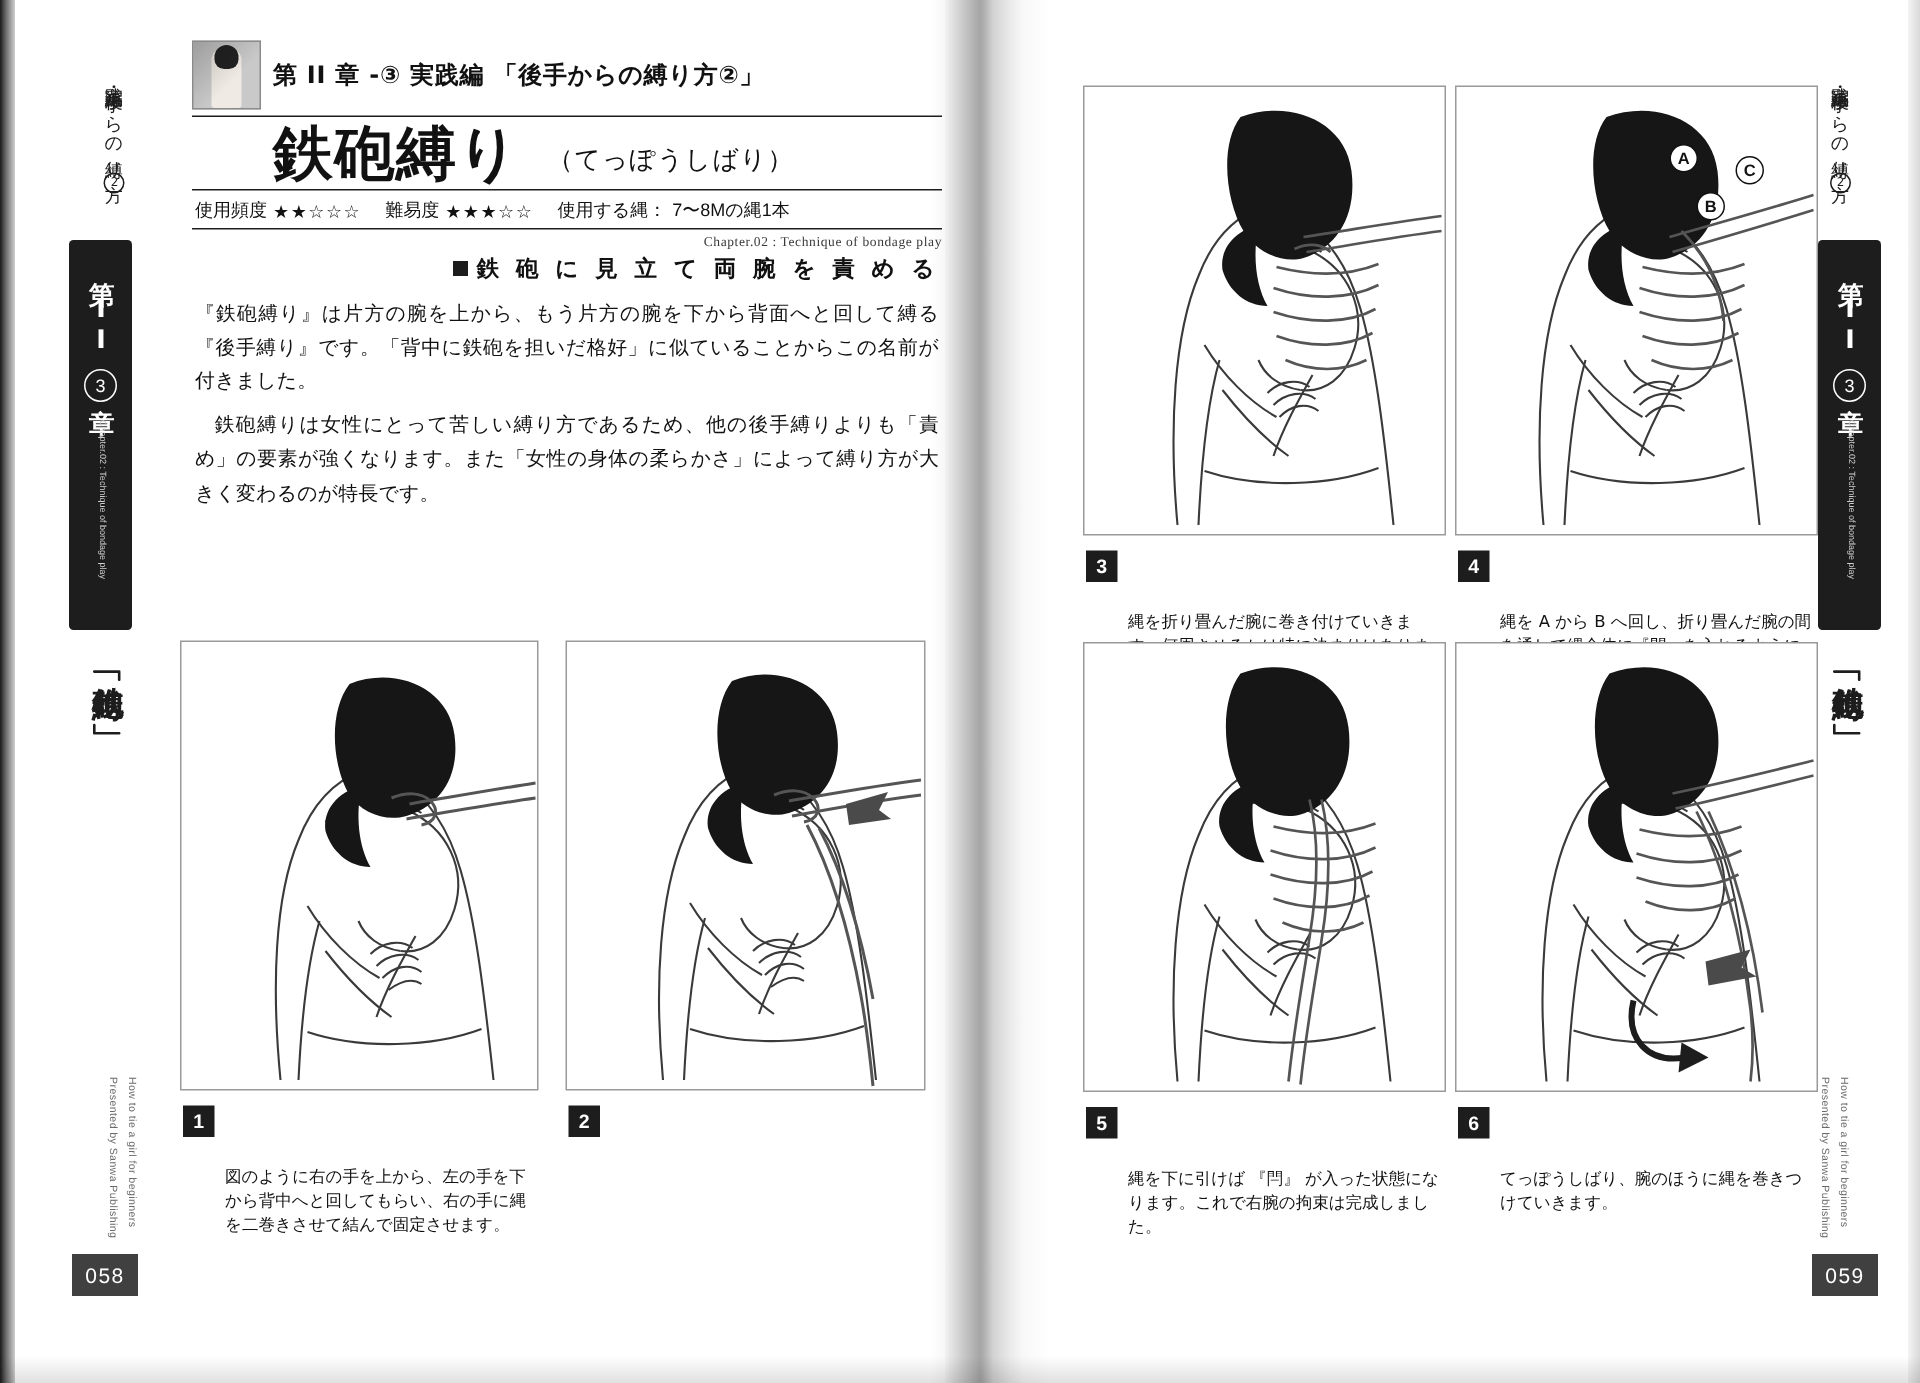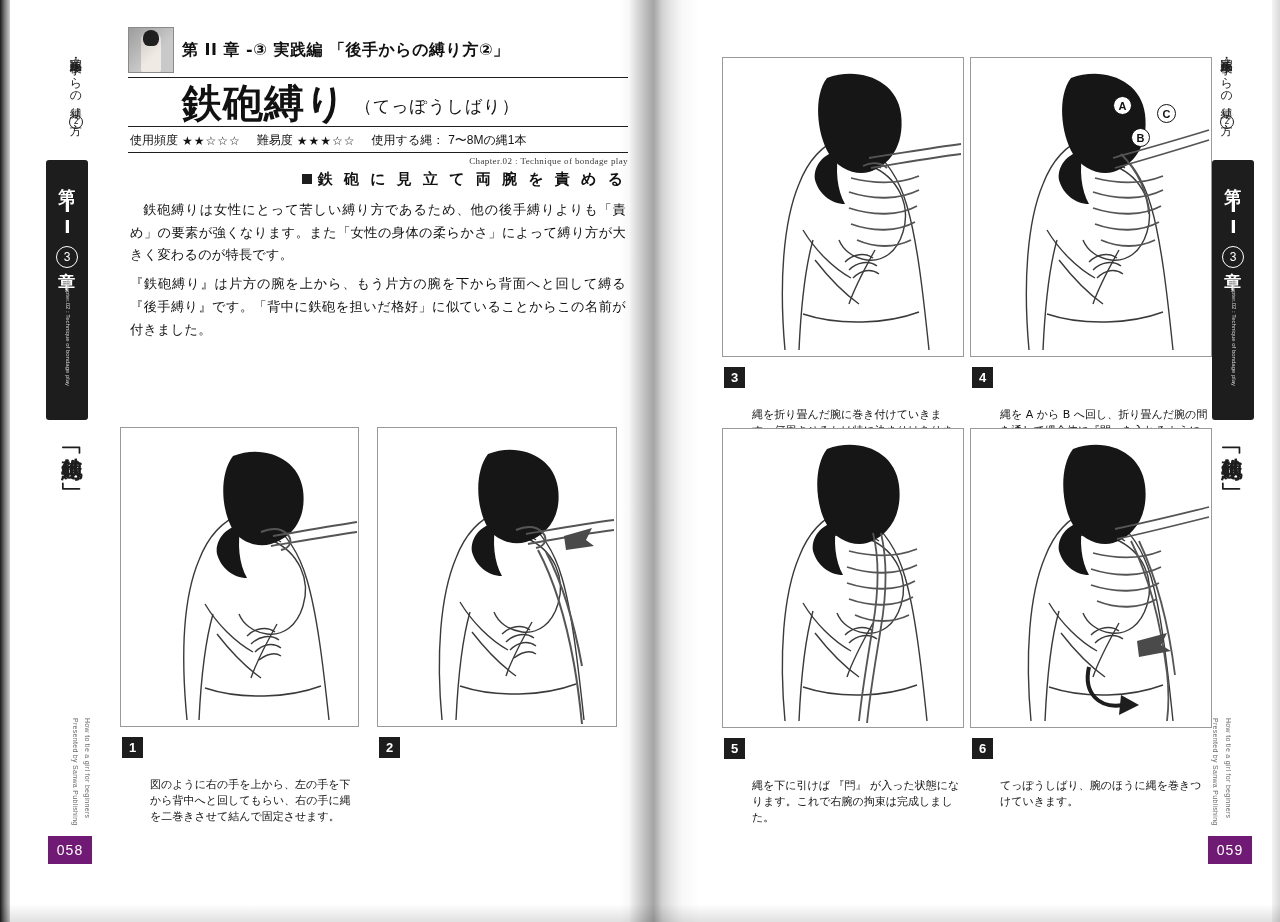--- a/index.html
+++ b/index.html
@@ -161,21 +161,21 @@
     height: 130px;
   }
   .credit.left { left: 58px; top: 718px; }
   .credit.right { right: 38px; top: 718px; }
 
   
   .folio {
     position: absolute;
     bottom: 58px;
     width: 44px; height: 28px;
-    background: #701a75;
+    background: #404040;
     color: #fff;
     font-size: 14px;
     display: flex; align-items: center; justify-content: center;
     letter-spacing: 1px;
     font-family: "Liberation Sans", sans-serif;
   }
   .folio.left { left: 38px; }
   .folio.right { right: 20px; }
 
   
@@ -221,21 +221,21 @@
   }
   .chapter-text {
     font-size: 16px;
     font-weight: bold;
     font-family: "DejaVu Sans", sans-serif;
     letter-spacing: 0.5px;
   }
   .title-row {
     display: flex;
     align-items: flex-end;
-    gap: 8px;
+    gap: 18px;
     padding: 4px 0 2px 54px;
     border-bottom: 1px solid #1d1d1d;
   }
   .main-title {
     font-size: 40px;
     font-weight: bold;
     font-family: "DejaVu Sans", sans-serif;
     letter-spacing: 1px;
     line-height: 1.05;
   }
@@ -406,22 +406,22 @@
           <span>7〜8Mの縄1本</span>
         </div>
       </div>
       <div class="eng-chapter">Chapter.02 : Technique of bondage play</div>
     </div>
 
     <div class="lead">
       <div class="lead-head">
         <span class="sq"></span><span>鉄 砲 に 見 立 て 両 腕 を 責 め る</span>
       </div>
+      <p class="para">『鉄砲縛り』は片方の腕を上から、もう片方の腕を下から背面へと回して縛る『後手縛り』です。「背中に鉄砲を担いだ格好」に似ていることからこの名前が付きました。</p>
       <p class="para indent">鉄砲縛りは女性にとって苦しい縛り方であるため、他の後手縛りよりも「責め」の要素が強くなります。また「女性の身体の柔らかさ」によって縛り方が大きく変わるのが特長です。</p>
-      <p class="para">『鉄砲縛り』は片方の腕を上から、もう片方の腕を下から背面へと回して縛る『後手縛り』です。「背中に鉄砲を担いだ格好」に似ていることからこの名前が付きました。</p>
     </div>
 
     <div class="panel" style="left:110px; top:427px; width:237px; height:298px;">
       <div class="panel-art">
         <svg width="237" height="298" viewBox="0 0 237 298">
           <g fill="none" stroke="#3a3a3a" stroke-width="1.4">
 
             <path d="M66 292 C60 230 62 170 78 132 C88 106 104 92 120 86"></path>
             <path d="M208 292 C202 236 196 186 186 152 C178 124 164 104 146 92"></path>
             <path d="M78 292 C80 250 84 214 92 186"></path>

